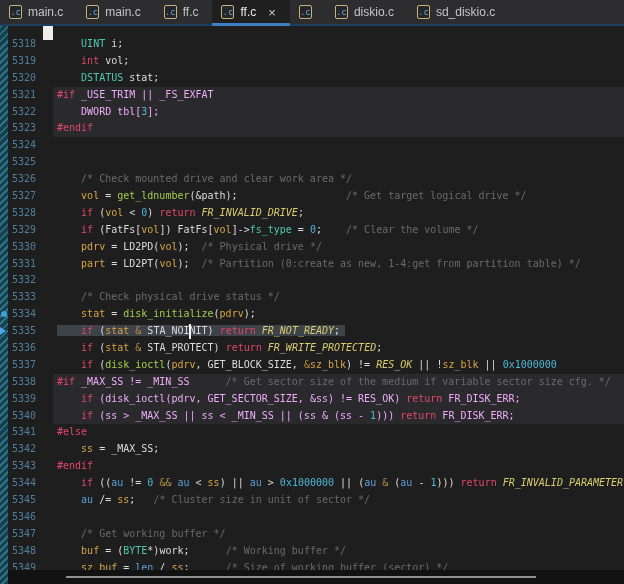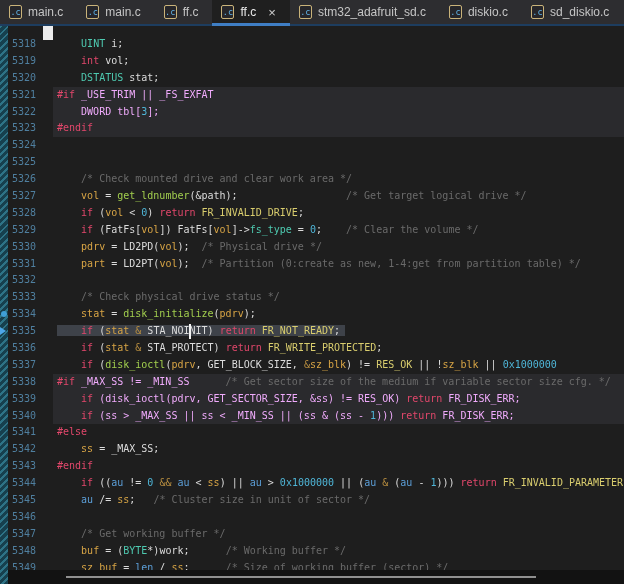--- a/index.html
+++ b/index.html
@@ -35,21 +35,21 @@
   .row{display:flex;height:16.9px;position:relative}
   .spacer{width:8px;flex:none}
   .ln{width:36px;flex:none;color:var(--c-ln);padding-left:4px}
   .gmargin{width:9px;flex:none}
   .txt{flex:1;min-width:0;padding-left:4px;overflow:hidden}
   .row.inactive .txt{background:var(--inactive)}
   .selwrap{background:var(--sel);padding-right:5px}
   .s-k{color:var(--c-k)} .s-t{color:var(--c-t)} .s-n{color:var(--c-n)}
   .s-l{color:var(--c-l)} .s-f{color:var(--c-f)} .s-a{color:var(--c-a)}
   .s-o{color:var(--c-o)} .s-p{color:var(--c-p)} .s-c{color:var(--c-c)}
-  .s-m{color:var(--c-t)} .s-e{color:var(--c-e);}
+  .s-m{color:var(--c-t)} .s-e{color:var(--c-e);font-style:italic}
   .row.inactive .s-p{color:#f0abfc}
 
   .caret{position:absolute;top:1px;width:1.5px;height:15px;background:#f2f2f2;
     left:calc(53px + 4px + 22ch)}
   .mark-dot{position:absolute;left:1px;top:5px;width:6px;height:6px;border-radius:50%;
     background:#3f9fd6}
   .mark-chev{position:absolute;left:0;top:4px;width:0;height:0;
     border-left:6px solid #4da6e8;border-top:4.5px solid transparent;
     border-bottom:4.5px solid transparent}
   #white-box{position:absolute;left:43px;top:26px;width:10px;height:14px;background:#ededed}
@@ -75,21 +75,20 @@
         <span class="ticon">.c</span>
         <span>ff.c</span>
       </div>
       <div class="tab active">
         <span class="ticon">.c</span>
         <span>ff.c</span>
         <span class="tclose">×</span>
       </div>
       <div class="tab">
         <span class="ticon">.c</span>
-        <span>stm32_adafruit_sd.c</span>
       </div>
       <div class="tab">
         <span class="ticon">.c</span>
         <span>diskio.c</span>
       </div>
       <div class="tab">
         <span class="ticon">.c</span>
         <span>sd_diskio.c</span>
       </div>
     </div>

